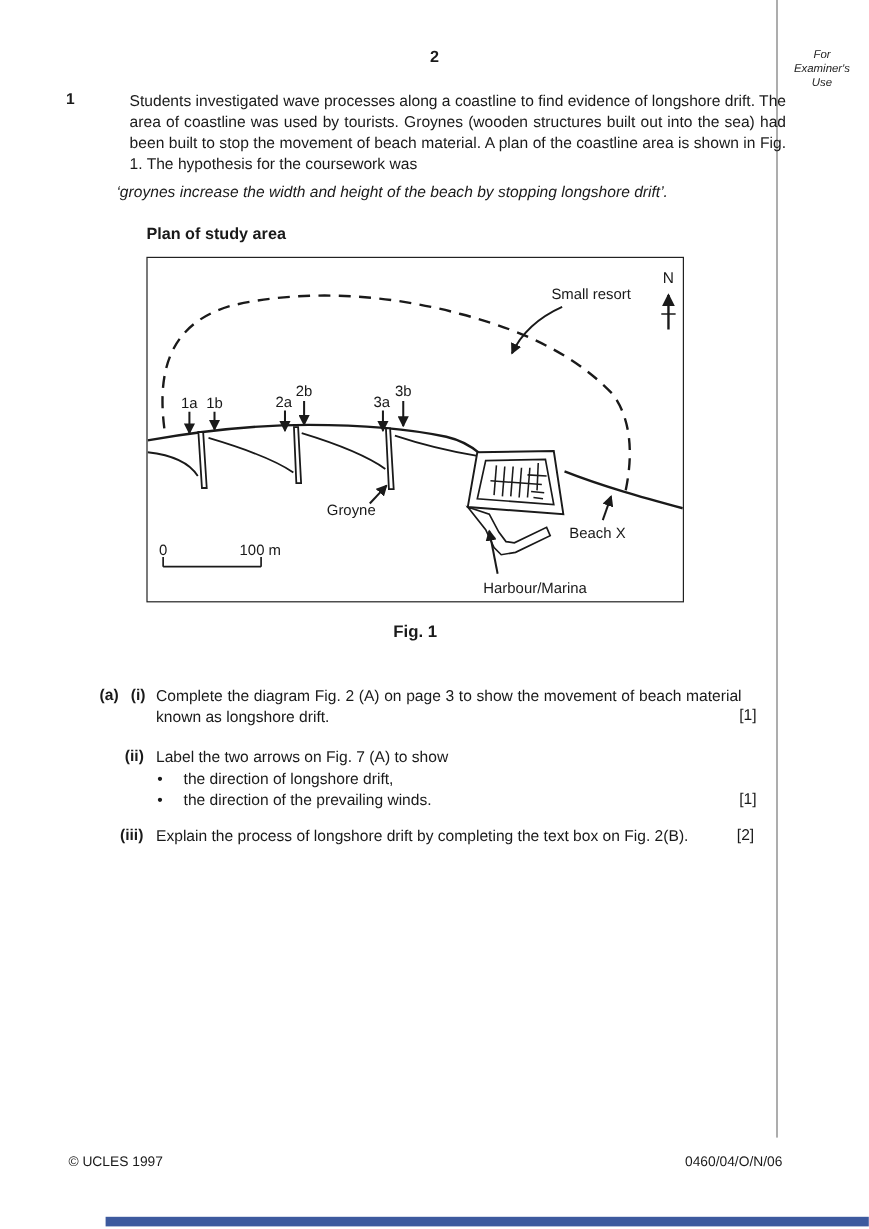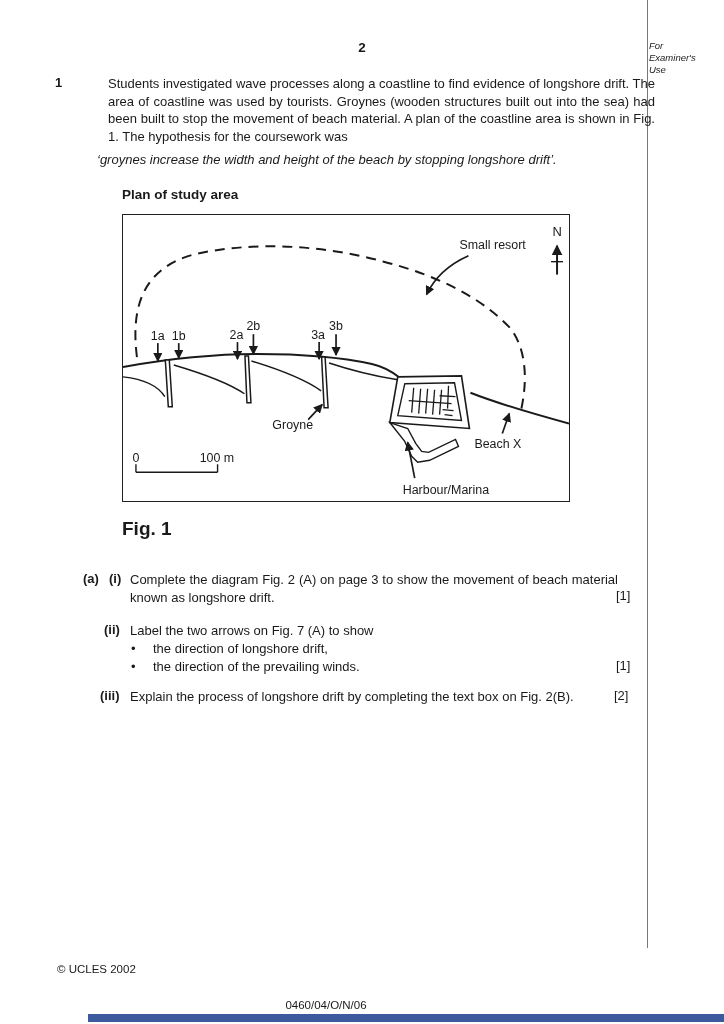--- a/index.html
+++ b/index.html
@@ -4,34 +4,34 @@
 <style>
   html,body{margin:0;padding:0;}
   body{
     width:724px;height:1024px;position:relative;background:#ffffff;
     font-family:"Liberation Sans","DejaVu Sans",sans-serif;color:#1a1a1a;
     overflow:hidden;
   }
   .abs{position:absolute;}
   .page-number{top:40px;left:0;width:724px;text-align:center;font-weight:bold;font-size:13.5px;}
   .examiner-divider{left:647px;top:0;width:1px;height:948px;background:#777;}
-  .examiner-note{left:649px;top:40px;width:72px;text-align:left;font-style:italic;font-size:9.5px;line-height:12px;color:#222;}
+  .examiner-note{left:649px;top:40px;width:72px;text-align:center;font-style:italic;font-size:9.5px;line-height:12px;color:#222;}
   .q-num{left:55px;top:75px;font-weight:bold;font-size:13px;}
   .intro{left:108px;top:75px;width:547px;font-size:13px;line-height:17.5px;text-align:justify;margin:0;}
   .hypothesis{left:97px;top:152px;width:540px;font-size:13px;font-style:italic;margin:0;}
   .fig-title{left:122px;top:187px;width:448px;font-weight:bold;font-size:13.5px;}
   .fig-box{left:122px;top:214px;width:448px;height:288px;border:1.8px solid #222;box-sizing:border-box;background:#fff;}
   .fig-box svg{display:block;width:100%;height:100%;}
-  .fig-caption{left:122px;top:518px;width:448px;text-align:left;font-weight:bold;font-size:19px;}
+  .fig-caption{left:122px;top:518px;width:448px;text-align:center;font-weight:bold;font-size:14px;}
   .part-label{font-weight:bold;font-size:13px;}
   .part-text{font-size:13px;line-height:17.5px;margin:0;}
   .marks{font-size:13px;}
   .bullet-row .glyph{display:inline-block;width:22px;font-size:13px;}
   .footer-left{left:57px;top:963px;font-size:11.5px;}
-  .footer-center{left:0;top:963px;width:652px;text-align:center;font-size:11.5px;margin-top:36px;}
+  .footer-center{left:0;top:963px;width:652px;text-align:right;font-size:11.5px;}
   .bottom-bar{left:88px;top:1014px;width:636px;height:8px;}
   svg text{font-family:"Liberation Sans","DejaVu Sans",sans-serif;fill:#1a1a1a;}
 </style>
 </head>
 <body>
 
 <div class="abs page-number">2</div>
 
 <div class="abs examiner-divider"></div>
 <div class="abs examiner-note">
@@ -143,16 +143,16 @@
 </div>
 <div class="abs part-text bullet-row" style="left:131px;top:658px;">
   <span class="glyph">•</span><span>the direction of the prevailing winds.</span>
 </div>
 <span class="abs marks" style="left:616px;top:658px;">[1]</span>
 
 <span class="abs part-label" style="left:100px;top:688px;">(iii)</span>
 <p class="abs part-text" style="left:130px;top:688px;width:475px;">Explain the process of longshore drift by completing the text box on Fig. 2(B).</p>
 <span class="abs marks" style="left:614px;top:688px;">[2]</span>
 
-<div class="abs footer-left">© UCLES 2002</div>
+<div class="abs footer-left">© UCLES 1997</div>
 <div class="abs footer-center">0460/04/O/N/06</div>
 
 <div class="abs bottom-bar" style="background-color: rgb(61, 90, 158);"></div>
 
 </body></html>

